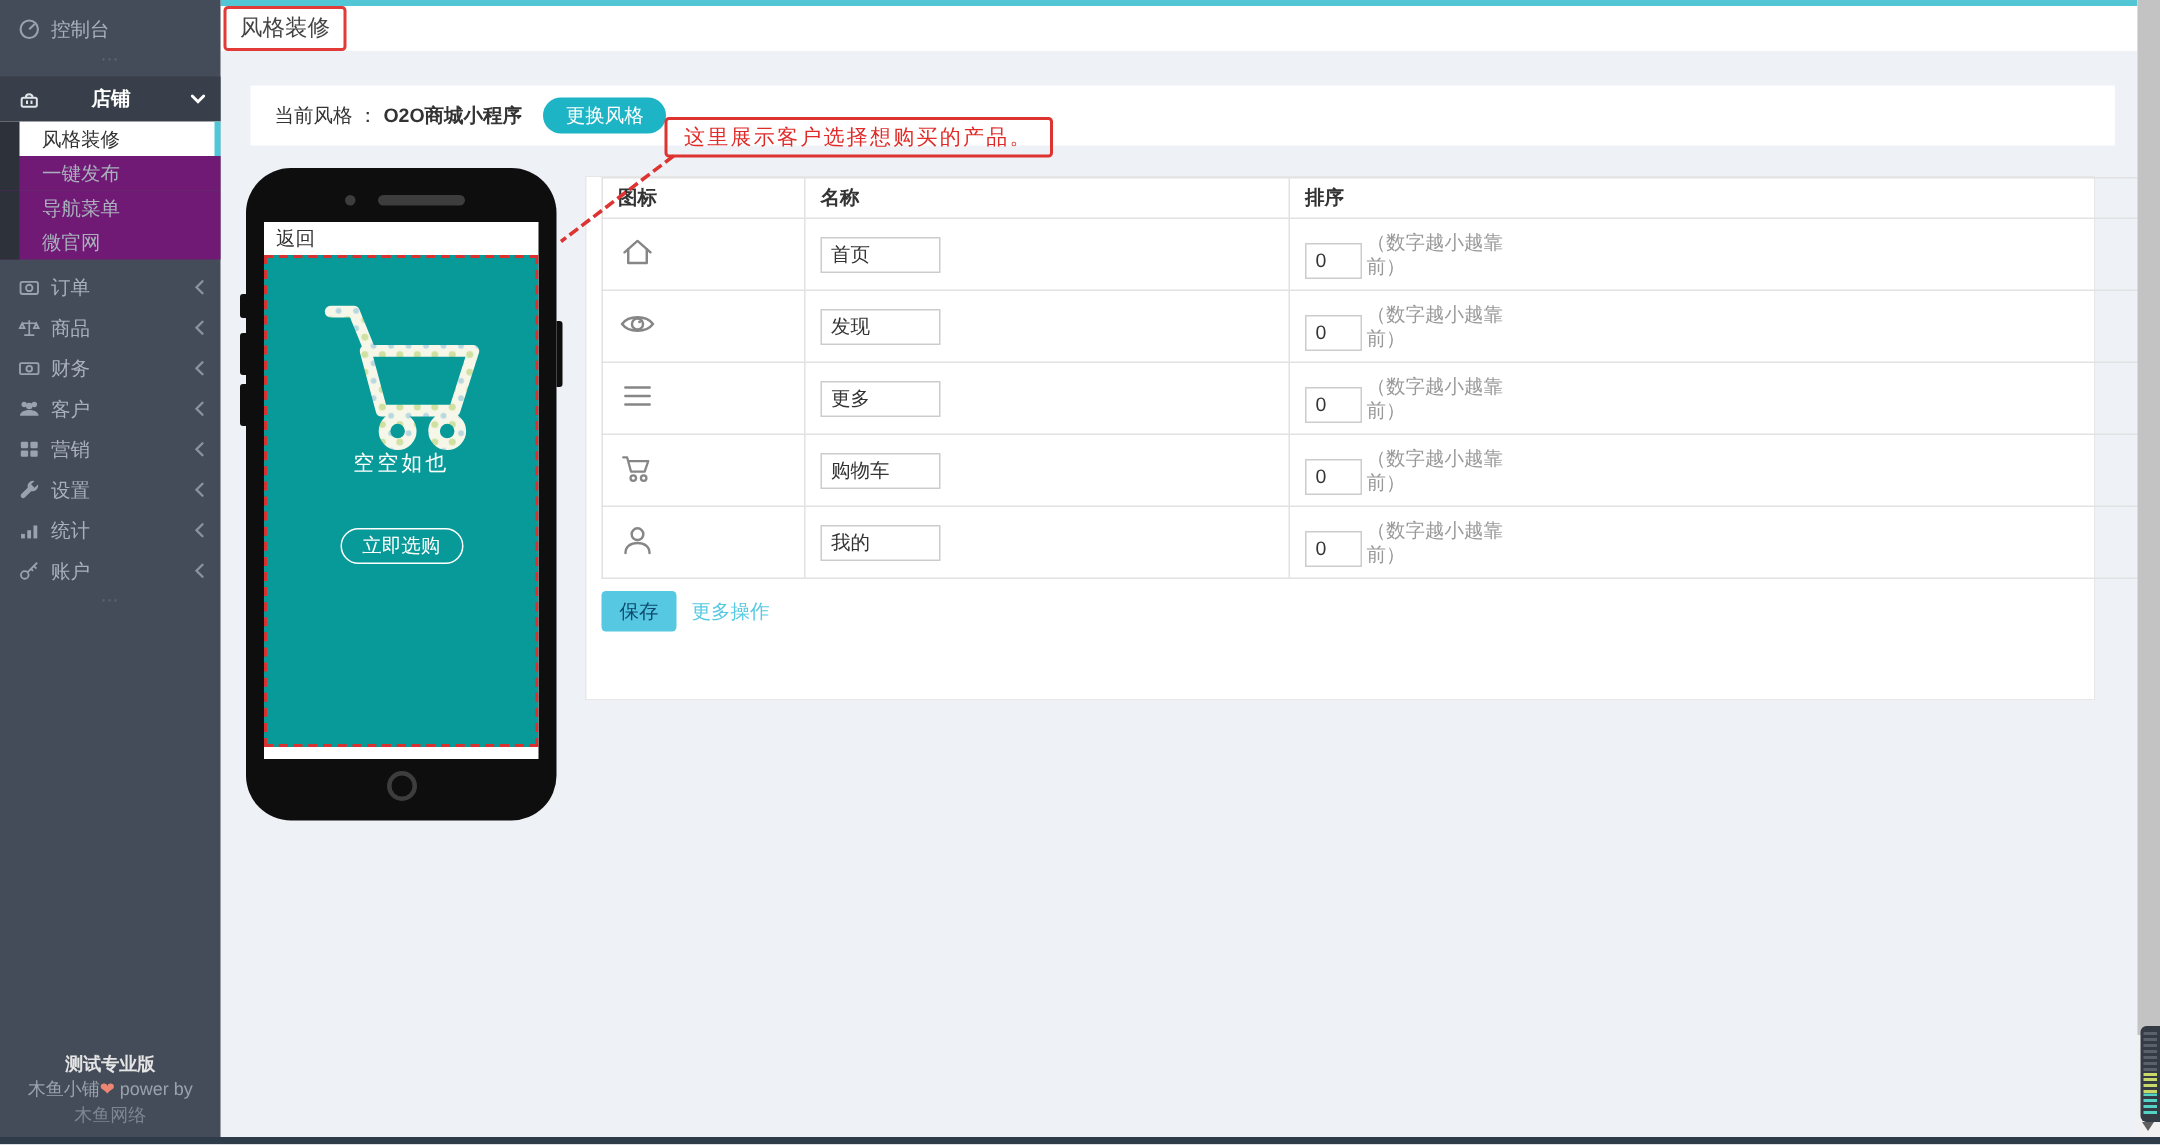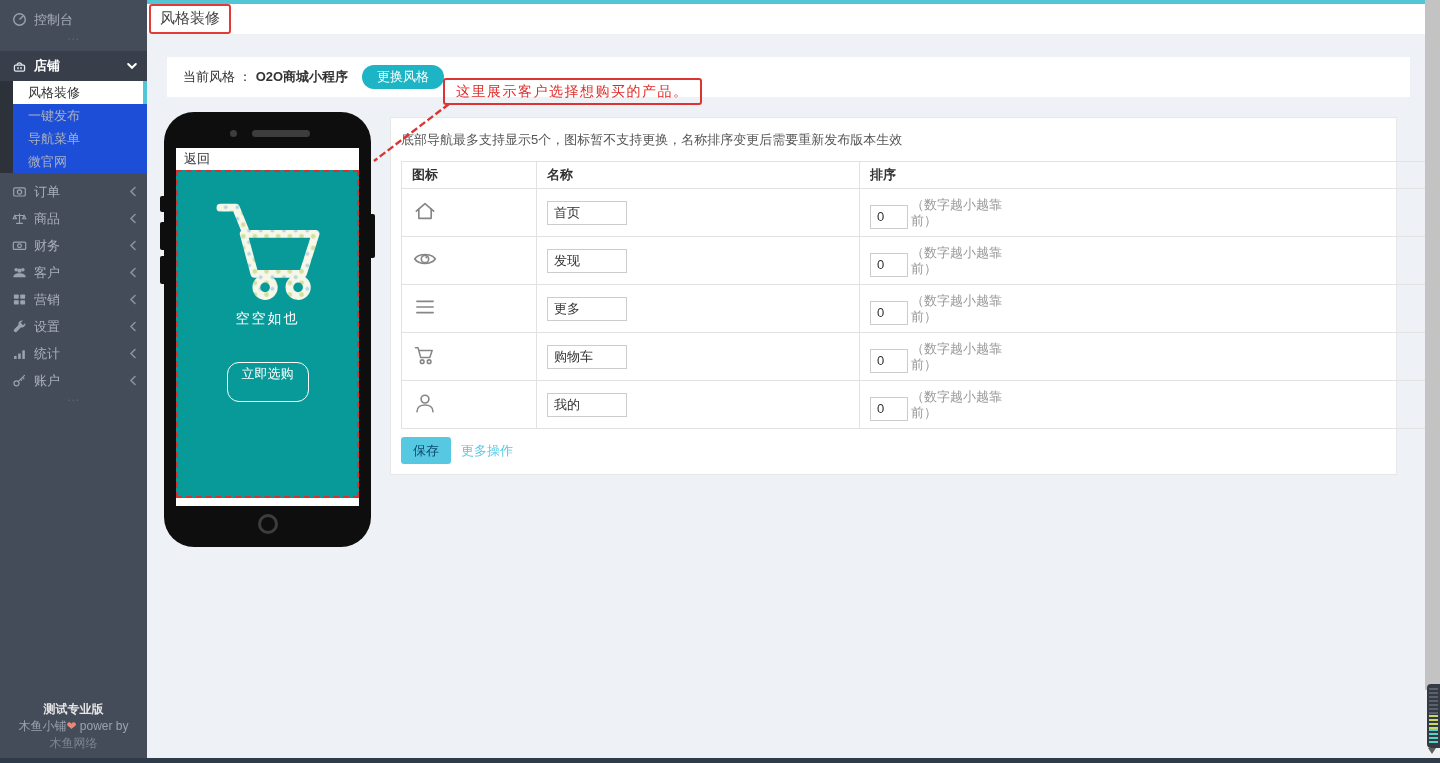--- a/index.html
+++ b/index.html
@@ -6,23 +6,23 @@
   html,body { width:1440px; height:763px; font-family:"Liberation Sans","DejaVu Sans",sans-serif; }
   .app { position:relative; width:1440px; height:763px; background:#eef1f6; overflow:hidden; }
 
   
   .sidebar { position:absolute; left:0; top:0; width:147px; height:758px; background:#454c59; z-index:5; }
   .side-row { height:27px; display:flex; align-items:center; padding:0 10px 0 11px; color:#a9b0bc; font-size:13px; cursor:pointer; }
   .side-row .lbl { white-space:nowrap; }
   .icon14 { width:16px; height:16px; margin-right:7px; display:flex; align-items:center; justify-content:center; flex:none; }
   .chev { margin-left:auto; display:flex; }
   .dots-divider { color:#5d6573; text-align:center; font-size:12px; height:14px; line-height:12px; letter-spacing:1px; user-select:none; }
-  .shop-header { height:30px; background:#383f4a; color:#ffffff; font-weight:bold; margin-top:4px; }
+  .shop-header { height:30px; background:#383f4a; color:#ffffff; font-weight:bold; margin-top:4px;gap:27px; }
   .submenu { background:#3f4document; }
-  .submenu .sub-item { position:relative; height:23px; display:flex; align-items:center; background:#1d4ed8; border-left:13px solid #2c313a; padding-left:15px; color:#a9b0bc; font-size:13px; cursor:pointer; }
+  .submenu .sub-item { position:relative; height:23px; display:flex; align-items:center; background:#701a75; border-left:13px solid #2c313a; padding-left:15px; color:#a9b0bc; font-size:13px; cursor:pointer; }
   .submenu .sub-item.active { background:#ffffff; color:#333; }
   .submenu .sub-item.active .teal-bar { position:absolute; right:0; top:0; bottom:0; width:4px; background:#4fc7d8; }
   .items-block { margin-top:5px; }
   .side-footer { position:absolute; bottom:6px; left:0; width:100%; text-align:center; font-size:12px; line-height:17px; }
   .side-footer .edition { color:#e5e5e5; cursor:pointer;font-weight:bold; }
   .side-footer .brand-line { color:#9aa2ae; }
   .side-footer .heart { color:#ef8673; }
   .side-footer .company { color:#7d8591; }
 
   
@@ -42,22 +42,22 @@
   .nub-l1 { left:-4px; top:84px; width:4px; height:16px; border-radius:2px 0 0 2px; }
   .nub-l2 { left:-4px; top:110px; width:4px; height:28px; border-radius:2px 0 0 2px; }
   .nub-l3 { left:-4px; top:144px; width:4px; height:28px; border-radius:2px 0 0 2px; }
   .nub-r1 { right:-4px; top:102px; width:4px; height:44px; border-radius:0 2px 2px 0; }
   .camera { position:absolute; left:66px; top:18px; width:7px; height:7px; border-radius:50%; background:#3d3d3d; }
   .speaker { position:absolute; left:88px; top:18px; width:58px; height:7px; border-radius:4px; background:#3d3d3d; }
   .screen { position:absolute; left:12px; top:36px; width:183px; height:358px; background:#ffffff; overflow:hidden; }
   .backbar { height:22px; display:flex; align-items:center; padding-left:8px; font-size:13px; color:#333; }
   .teal-screen { position:relative; width:100%; height:328px; background:#089a98; border:2px dashed #d93030; text-align:center; }
   .cart-wrap { margin-top:26px; display:flex; justify-content:center; }
-  .empty-text { margin-top:10px; color:#ffffff; font-size:14px; letter-spacing:2px; }
-  .btn-buy { display:inline-block; margin-top:34px; min-width:82px; height:40px; line-height:21px; border:1px solid #ffffff; border-radius:12px; color:#ffffff; font-size:13px; background:transparent; padding:0 14px; }
+  .empty-text { color:#ffffff; font-size:14px; letter-spacing:2px; }
+  .btn-buy { display:inline-block; margin-top:34px; min-width:82px; height:24px; line-height:21px; border:1px solid #ffffff; border-radius:12px; color:#ffffff; font-size:13px; background:transparent; padding:0 14px; }
   .home-btn { position:absolute; left:50%; transform:translateX(-50%); bottom:13px; width:20px; height:20px; border:3px solid #3d3d3d; border-radius:50%; }
 
   
   .callout { position:absolute; left:296px; top:44px; height:27px; border:2px solid #dd3432; border-radius:3px; display:flex; align-items:center; padding:0 11px; color:#e02a28; font-size:14px; letter-spacing:1.5px; z-index:3;text-align:center; }
   .conn-line { position:absolute; left:220px; top:64px; width:90px; height:70px; z-index:3; pointer-events:none; }
 
   
   .panel { position:absolute; left:243px; top:83px; width:1007px; min-height:350px; background:#ffffff; border:1px solid #e7e7e7; }
   .hint { font-size:13px; color:#555; padding:13px 10px 12px; }
   table.nav-table { width:1057px; margin:0 12px 0 10px; border-collapse:collapse; font-size:13px; color:#333; table-layout:fixed; }
@@ -314,21 +314,20 @@
             </svg>
           </div>
           <div class="empty-text">空空如也</div>
           <span class="btn-buy">立即选购</span>
         </div>
       </div>
       <span class="home-btn"></span>
     </div>
 
     <section class="panel">
-      <div class="hint">底部导航最多支持显示5个，图标暂不支持更换，名称排序变更后需要重新发布版本生效</div>
       <table class="nav-table">
         <thead>
           <tr>
             <th class="col-icon">图标</th>
             <th class="col-name">名称</th>
             <th>排序</th>
           </tr>
         </thead>
         <tbody>
             <tr>

